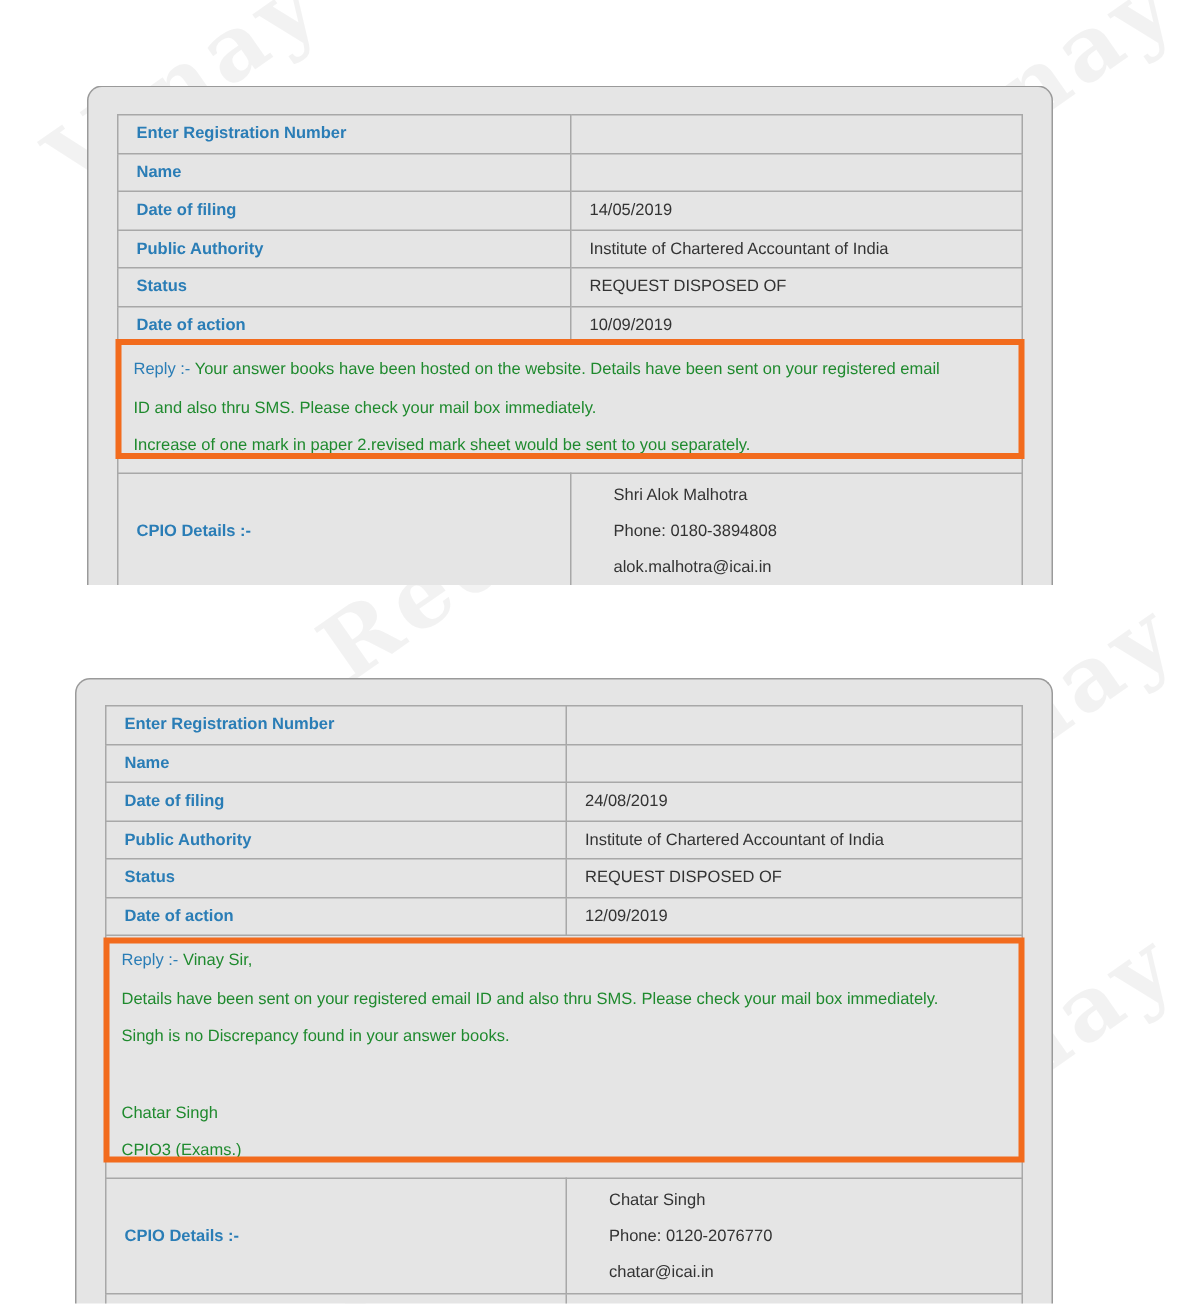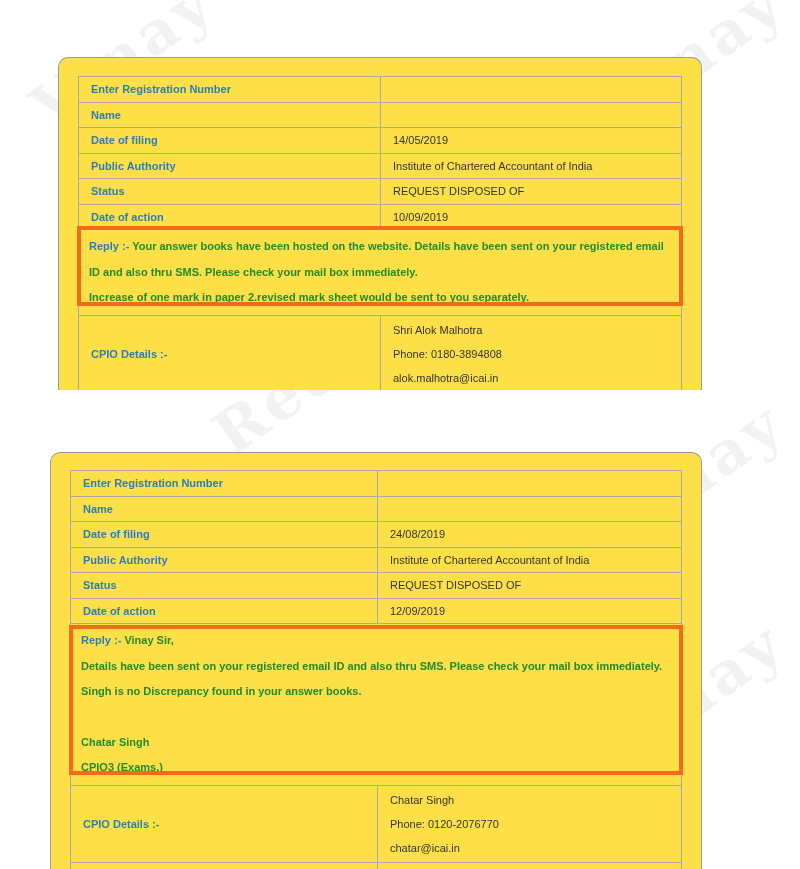--- a/index.html
+++ b/index.html
@@ -1,34 +1,34 @@
 <!DOCTYPE html>
 <html><head>
 <meta charset="utf-8">
 <style>
   html, body { margin:0; padding:0; }
   body { width:800px; height:869px; background:#ffffff; position:relative; overflow:hidden;
          font-family:"Liberation Sans", sans-serif; }
-  .panel { position:absolute; border:1.5px solid #9a9a9a; border-radius:10px; background:#fde047; overflow:hidden; }
+  .panel { position:absolute; border:1.5px solid #9a9a9a; border-radius:10px; background:#e5e5e5; overflow:hidden; }
   .panel.p1 { left:58px; top:57px; width:642px; height:332px; border-bottom:none; border-bottom-left-radius:0; border-bottom-right-radius:0; }
   .panel.p2 { left:50px; top:452px; width:650px; height:417px; border-bottom:none; border-bottom-left-radius:0; border-bottom-right-radius:0; }
   table { position:absolute; border-collapse:collapse; table-layout:fixed; }
   .p1 table { left:19px; top:18px; width:604px; }
   .p2 table { left:19px; top:17px; width:612px; }
   td { border:1px solid #a8a8a8; font-size:11px; padding:0 12px; height:24.5px; vertical-align:middle; white-space:nowrap; }
   .p1 td.lab { width:277px; }
   .p2 td.lab { width:282px; }
   td.lab { color:#2a7db6; font-weight:bold; }
   td.val { color:#333; }
-  td.reply { color:#1f8a2e; font-weight:bold; padding:4px 10px; line-height:25.5px; white-space:normal; position:relative; }
+  td.reply { color:#1f8a2e; font-weight:normal; padding:4px 10px; line-height:25.5px; white-space:normal; position:relative; }
   td.reply .rl { color:#2a7db6; }
   .obox { position:absolute; border:4px solid #f26b1d; pointer-events:none; }
   .p1 .obox { left:18px; top:168px; width:598px; height:72px; }
   .p2 .obox { left:18px; top:172px; width:606px; height:142px; }
-  td.cpio-vals { line-height:24px; padding:2px 12px; }
+  td.cpio-vals { line-height:24px; padding:2px 28px; }
   .empty-row td { height:14px; border-bottom:none; }
   .wm { position:absolute; color:rgba(0,0,0,0.05); font-family:"DejaVu Serif", serif; font-weight:bold; font-size:60px;
         transform:rotate(-35deg); pointer-events:none; letter-spacing:4px; }
 </style>
 </head>
 <body>
 
 <div class="wm" style="left:20px;top:20px;">Vinay</div>
 <div class="wm" style="left:590px;top:20px;">Vinay</div>
 <div class="wm" style="left:200px;top:340px;">Reddy</div>

